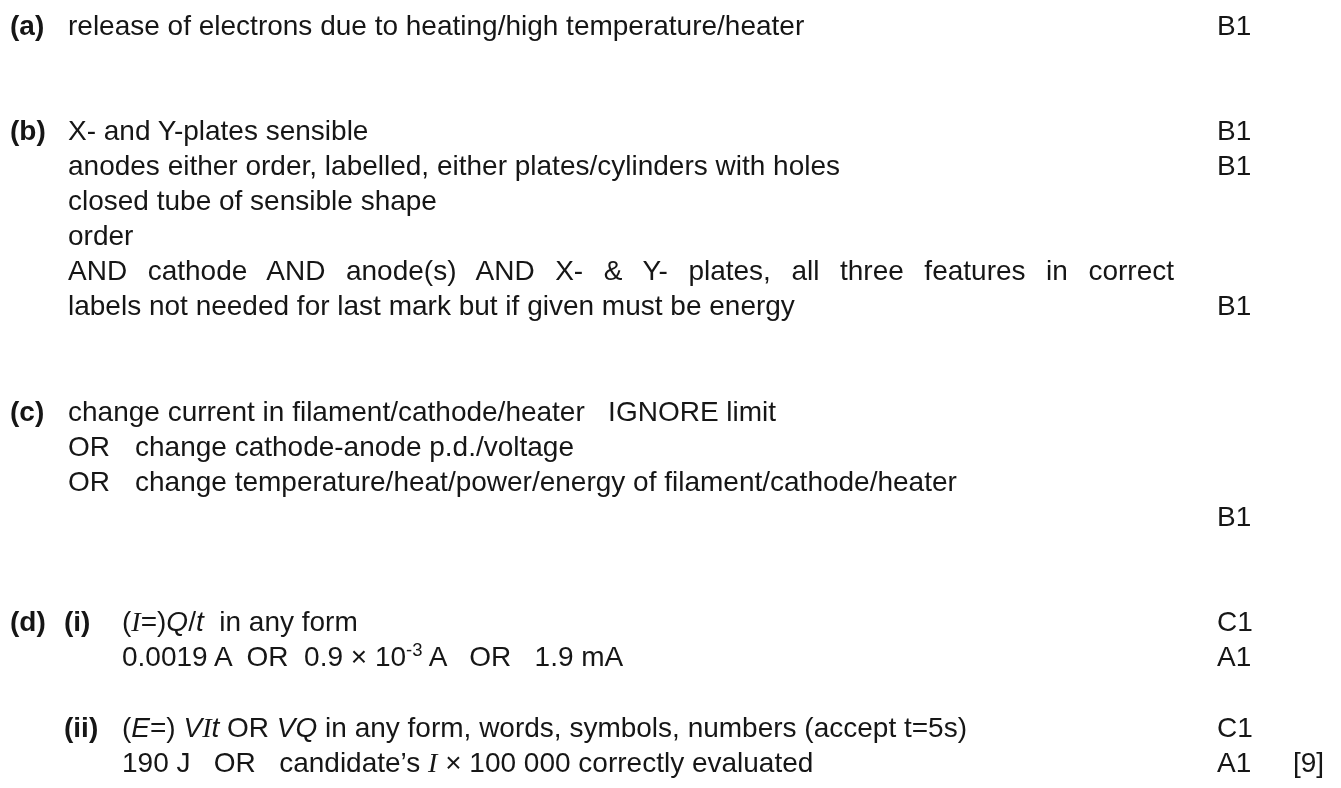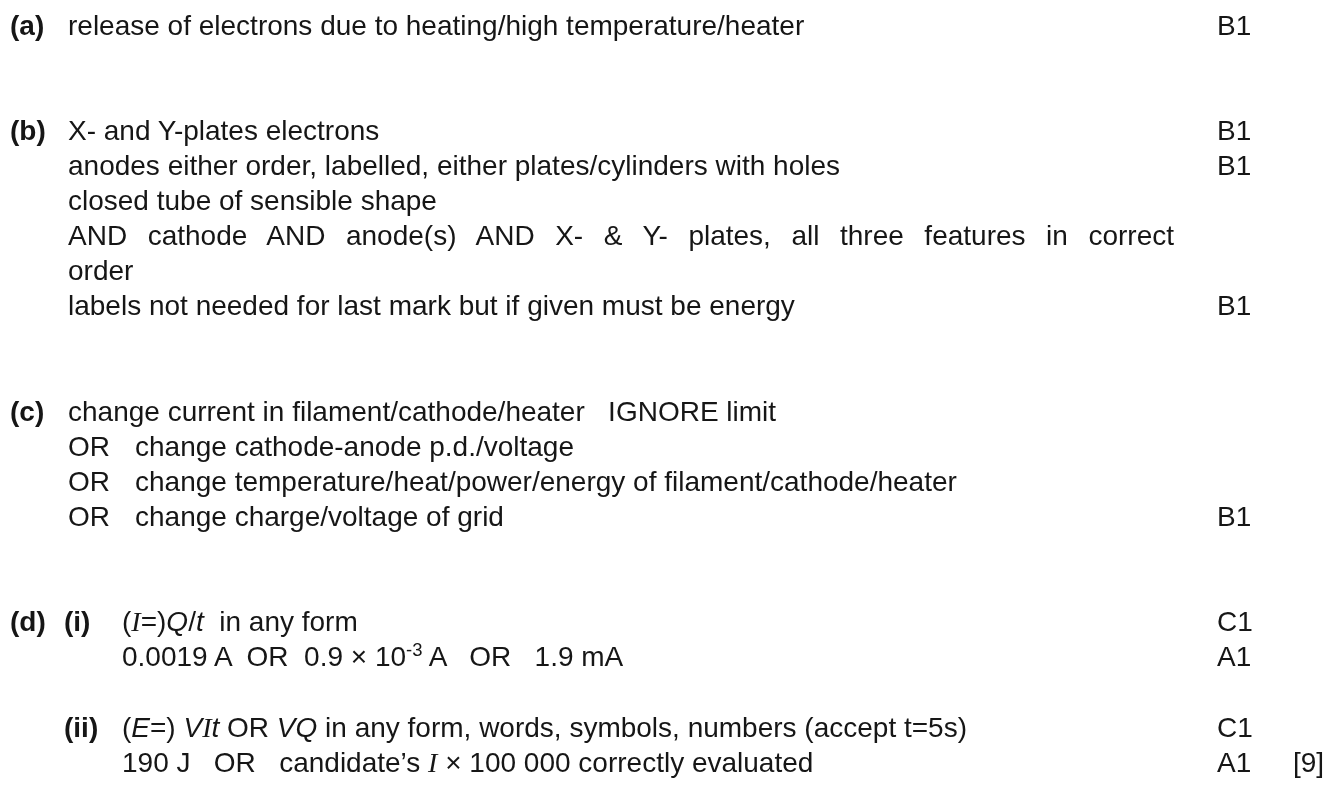--- a/index.html
+++ b/index.html
@@ -86,55 +86,54 @@
     <div class="row">
       <span class="plabel">(a)</span>
       <span class="txt">release of electrons due to heating/high temperature/heater</span>
       <span class="mark">B1</span>
     </div>
   </section>
 
   <section class="part" style="top:113px">
     <div class="row">
       <span class="plabel">(b)</span>
-      <span class="txt">X- and Y-plates electrons</span>
+      <span class="txt">X- and Y-plates sensible</span>
       <span class="mark">B1</span>
     </div>
     <div class="row">
       <span class="txt">anodes either order, labelled, either plates/cylinders with holes</span>
       <span class="mark">B1</span>
     </div>
     <div class="row">
       <span class="txt">closed tube of sensible shape</span>
     </div>
     <div class="row">
-      <span class="txt justify">AND cathode AND anode(s) AND X- &amp; Y- plates, all three features in correct</span>
+      <span class="txt">order</span>
     </div>
     <div class="row">
-      <span class="txt">order</span>
+      <span class="txt justify">AND cathode AND anode(s) AND X- &amp; Y- plates, all three features in correct</span>
     </div>
     <div class="row">
       <span class="txt">labels not needed for last mark but if given must be energy</span>
       <span class="mark">B1</span>
     </div>
   </section>
 
   <section class="part" style="top:394px">
     <div class="row">
       <span class="plabel">(c)</span>
       <span class="txt">change current in filament/cathode/heater   IGNORE limit</span>
     </div>
     <div class="row">
       <span class="txt"><span class="or">OR</span><span>change cathode-anode p.d./voltage</span></span>
     </div>
     <div class="row">
       <span class="txt"><span class="or">OR</span><span>change temperature/heat/power/energy of filament/cathode/heater</span></span>
     </div>
     <div class="row">
-      <span class="txt"><span class="or">OR</span><span>change charge/voltage of grid</span></span>
       <span class="mark">B1</span>
     </div>
   </section>
 
   <section class="part" style="top:604px">
     <div class="row">
       <span class="plabel">(d)</span>
       <span class="slabel">(i)</span>
       <span class="txt txt-d"><span>(</span><span class="s-si">I</span><span>=)</span><span class="s-i">Q</span><span>/</span><span class="s-i">t</span><span>  in any form</span></span>
       <span class="mark">C1</span>

